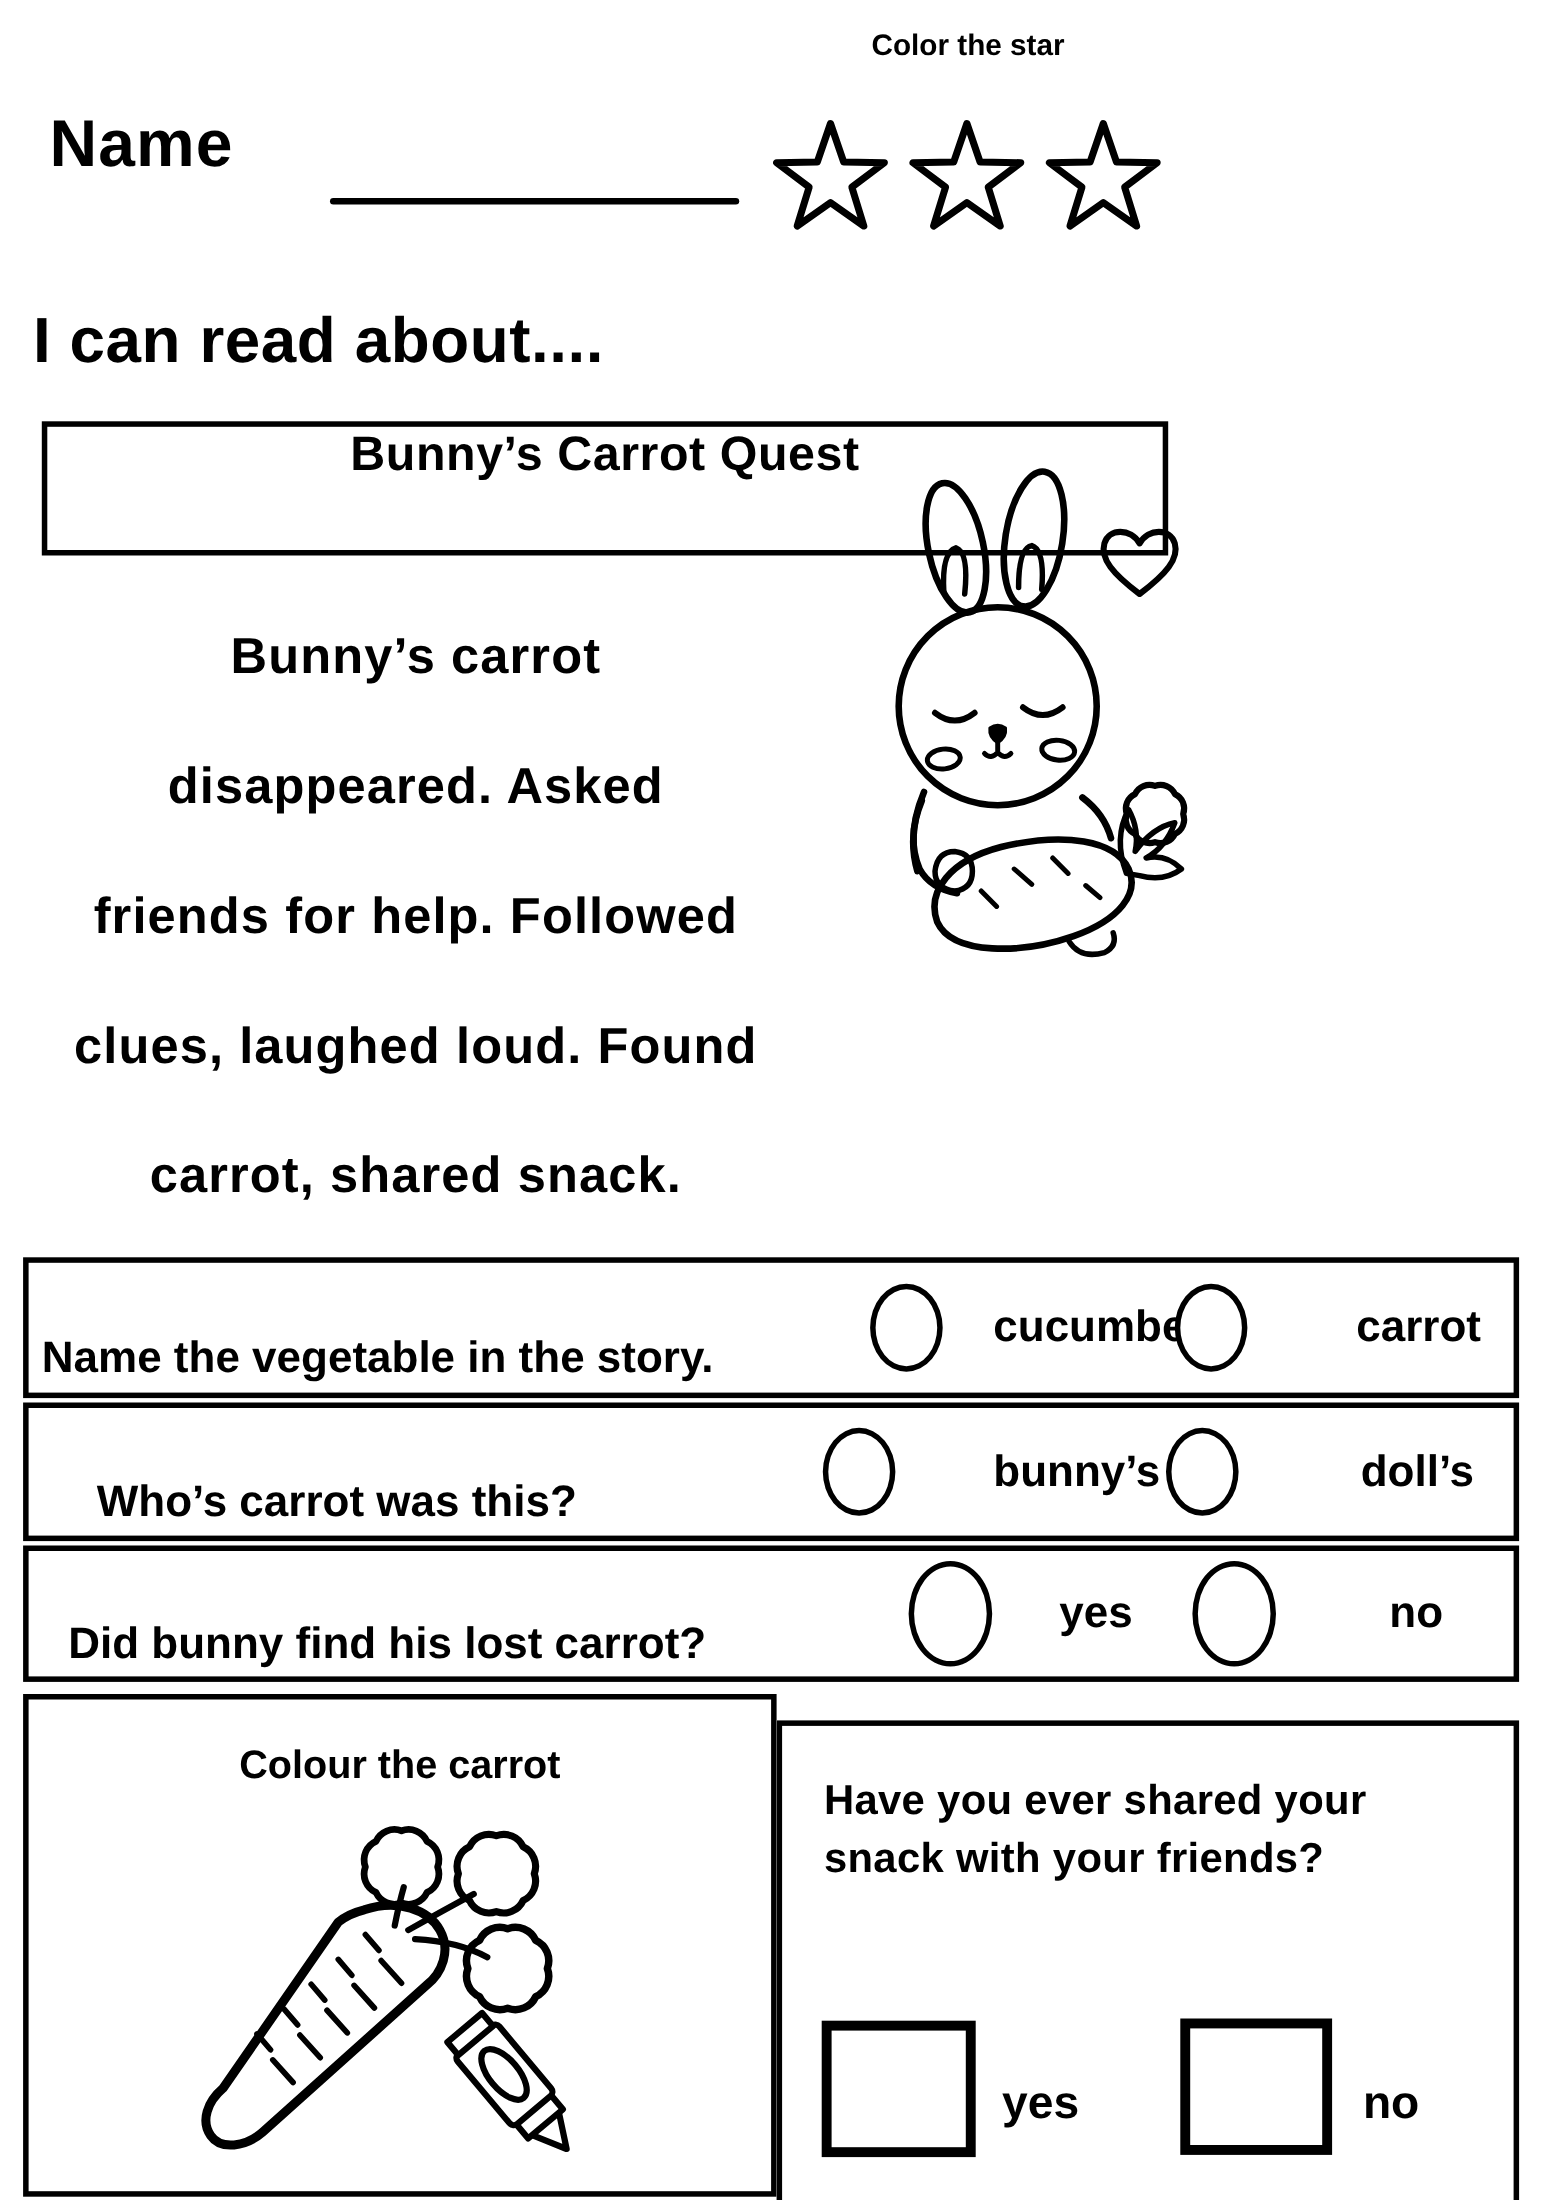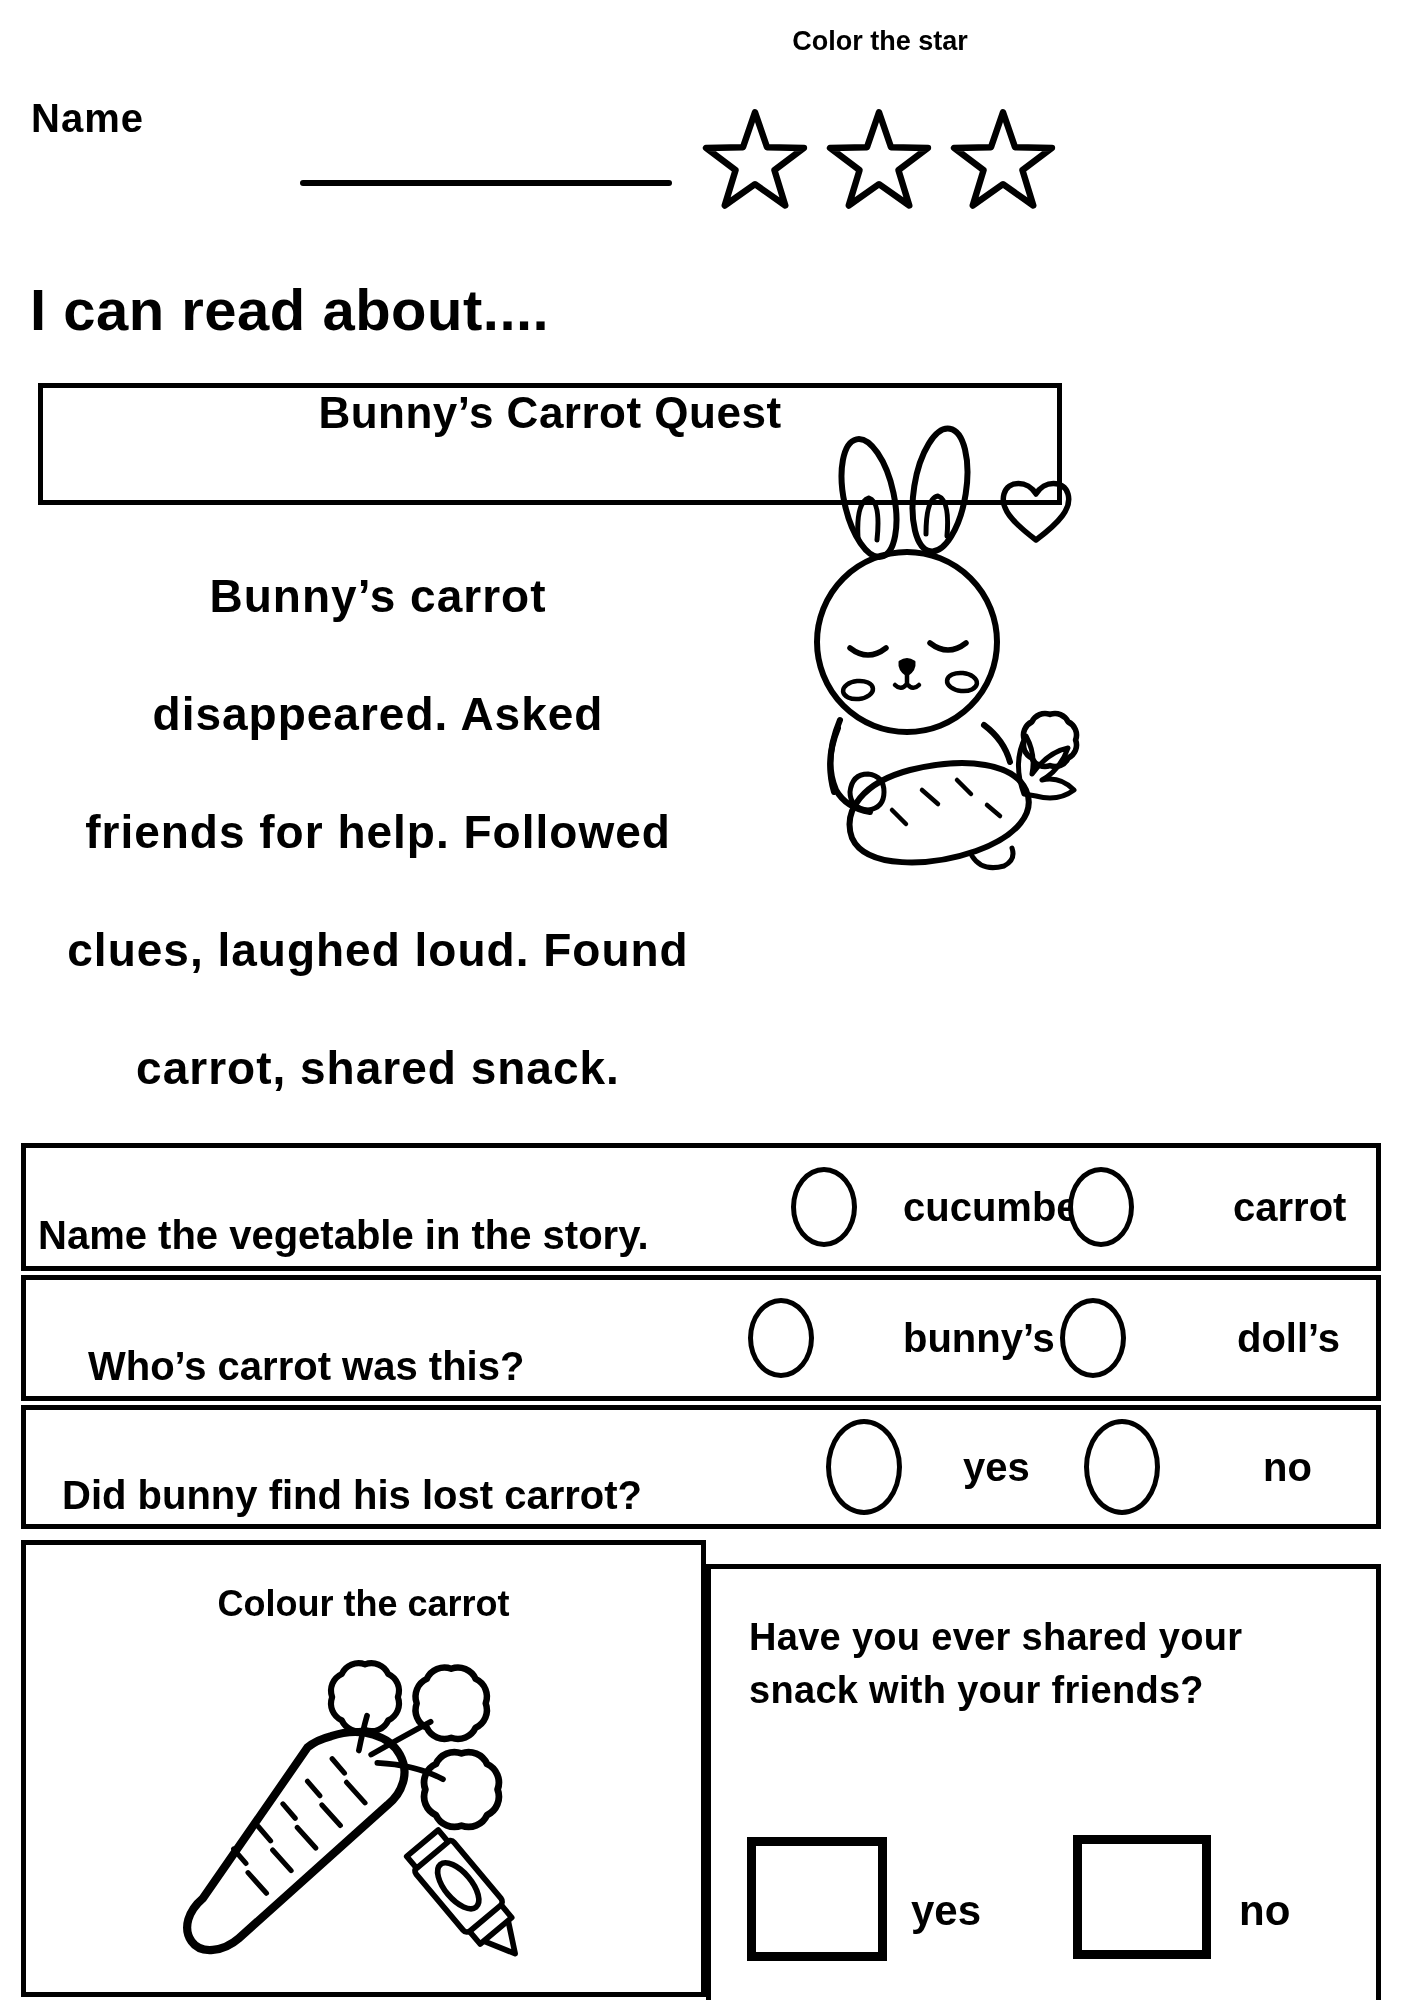--- a/index.html
+++ b/index.html
@@ -4,21 +4,21 @@
 <style>
   html,body{margin:0;padding:0;background:#e8e8e8;}
   .page{
     position:relative;width:1414px;height:2000px;background:#ffffff;
     font-family:"Liberation Sans","DejaVu Sans",sans-serif;font-weight:700;color:#000;
     overflow:hidden;margin:0 auto;
   }
   *{box-sizing:border-box;}
   .abs{position:absolute;}
   
-  .name-label{left:31px;top:96px;font-size:40px;letter-spacing:1px;}
+  .name-label{left:45px;top:96px;font-size:60px;letter-spacing:1px;}
   .name-line{left:300px;top:180px;width:372px;height:6px;background:#000;border-radius:3px;}
   .star-instr{left:655px;top:22px;width:450px;text-align:center;font-size:27px;line-height:38px;}
   .stars{left:700px;top:108px;width:380px;display:flex;gap:14px;}
   .heading{left:30px;top:276px;font-size:58px;letter-spacing:0.5px;}
   
   .title-box{left:38px;top:383px;width:1024px;height:122px;border:5px solid #000;
     display:flex;align-items:flex-start;justify-content:center;font-size:44px;letter-spacing:0.5px;}
   
   .story{left:22px;top:537px;width:712px;text-align:center;}
   .story div{font-size:46px;line-height:118px;letter-spacing:1px;white-space:nowrap;}

